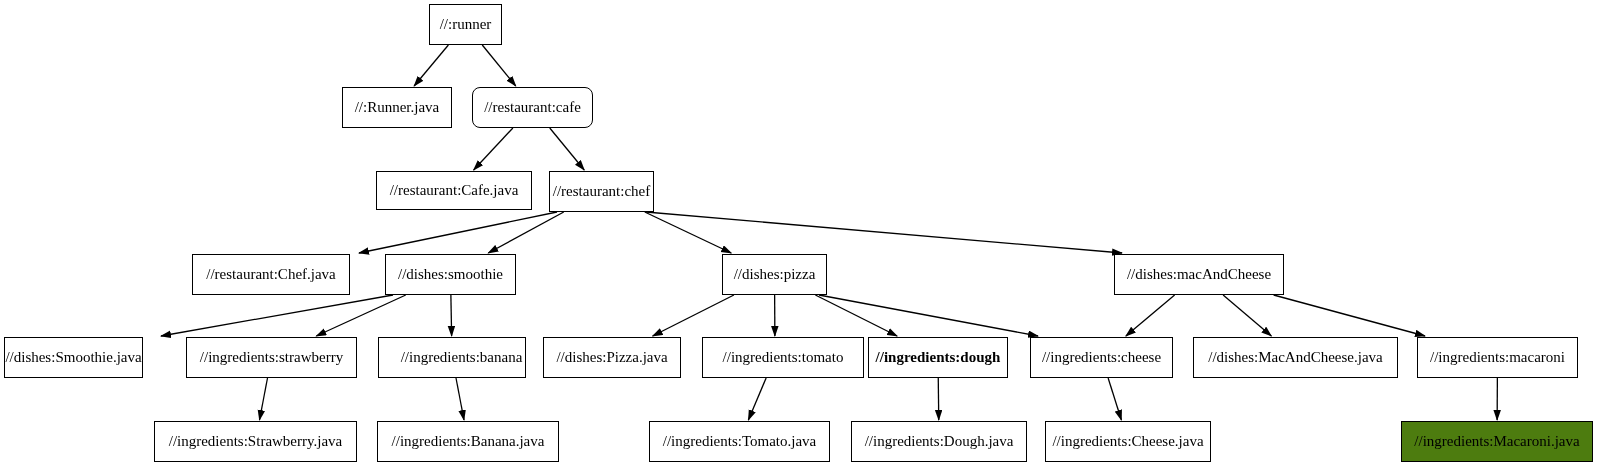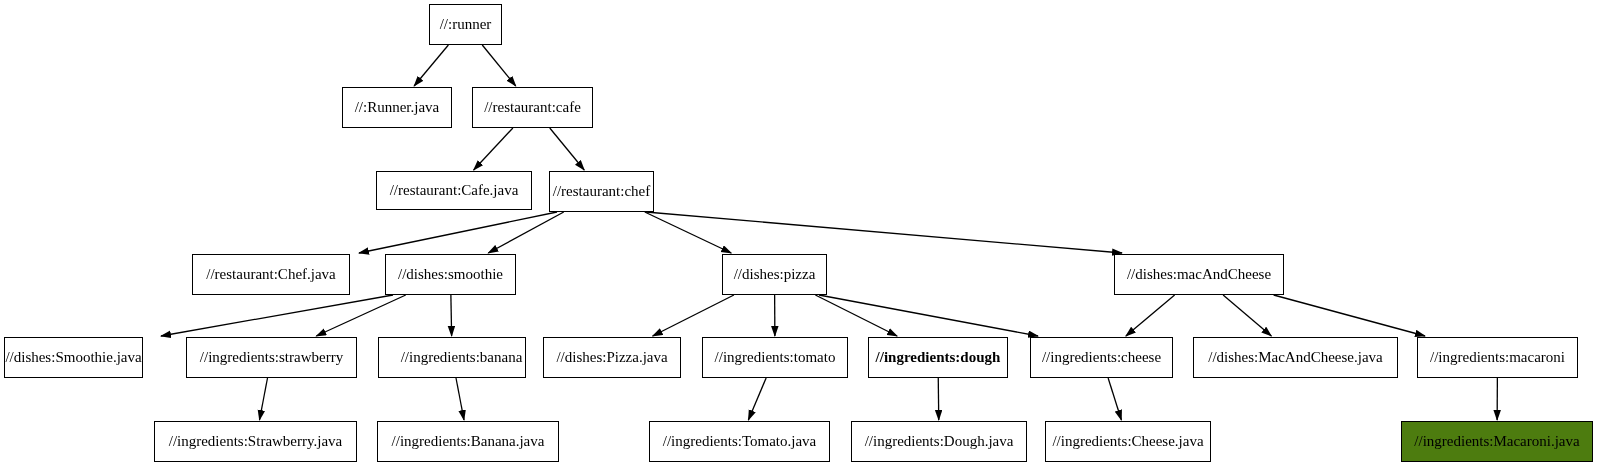--- a/index.html
+++ b/index.html
@@ -71,32 +71,32 @@
         <line x1="456" y1="378" x2="464" y2="420" stroke="#000000" stroke-width="1.3" marker-end="url(#arrowhead)"></line>
         <line x1="766.125" y1="378" x2="748.375" y2="420" stroke="#000000" stroke-width="1.3" marker-end="url(#arrowhead)"></line>
         <line x1="938.25" y1="378" x2="938.75" y2="420" stroke="#000000" stroke-width="1.3" marker-end="url(#arrowhead)"></line>
         <line x1="1108.125" y1="378" x2="1121.375" y2="420" stroke="#000000" stroke-width="1.3" marker-end="url(#arrowhead)"></line>
         <line x1="1497.375" y1="378" x2="1497.125" y2="420" stroke="#000000" stroke-width="1.3" marker-end="url(#arrowhead)"></line>
       </g>
   </svg>
   <div id="node-layer">
       <div class="node" style="left: 429px; top: 4px; width: 73px; height: 41px; border-color: rgb(0, 0, 0); background: rgb(255, 255, 255); color: rgb(0, 0, 0);">//:runner</div>
       <div class="node" style="left: 342px; top: 87px; width: 110px; height: 41px; border-color: rgb(0, 0, 0); background: rgb(255, 255, 255); color: rgb(0, 0, 0);">//:Runner.java</div>
-      <div class="node" style="left: 472px; top: 87px; width: 121px; height: 41px; border-color: rgb(0, 0, 0); background: rgb(255, 255, 255); color: rgb(0, 0, 0);">//restaurant:cafe</div>
+      <div class="node" style="left: 472px; top: 87px; width: 121px; height: 41px; border-color: rgb(0, 0, 0); background: rgb(255, 255, 255); color: rgb(0, 0, 0); border-radius: 8px;">//restaurant:cafe</div>
       <div class="node" style="left: 376px; top: 171px; width: 156px; height: 39px; border-color: rgb(0, 0, 0); background: rgb(255, 255, 255); color: rgb(0, 0, 0);">//restaurant:Cafe.java</div>
       <div class="node" style="left: 549px; top: 171px; width: 105px; height: 41px; border-color: rgb(0, 0, 0); background: rgb(255, 255, 255); color: rgb(0, 0, 0);">//restaurant:chef</div>
       <div class="node" style="left: 192px; top: 254px; width: 158px; height: 41px; border-color: rgb(0, 0, 0); background: rgb(255, 255, 255); color: rgb(0, 0, 0);">//restaurant:Chef.java</div>
       <div class="node" style="left: 385px; top: 254px; width: 131px; height: 41px; border-color: rgb(0, 0, 0); background: rgb(255, 255, 255); color: rgb(0, 0, 0);">//dishes:smoothie</div>
       <div class="node" style="left: 722px; top: 254px; width: 105px; height: 41px; border-color: rgb(0, 0, 0); background: rgb(255, 255, 255); color: rgb(0, 0, 0);">//dishes:pizza</div>
       <div class="node" style="left: 1114px; top: 254px; width: 170px; height: 41px; border-color: rgb(0, 0, 0); background: rgb(255, 255, 255); color: rgb(0, 0, 0);">//dishes:macAndCheese</div>
       <div class="node" style="left: 4px; top: 337px; width: 139px; height: 41px; border-color: rgb(0, 0, 0); background: rgb(255, 255, 255); color: rgb(0, 0, 0);">//dishes:Smoothie.java</div>
       <div class="node" style="left: 186px; top: 337px; width: 171px; height: 41px; border-color: rgb(0, 0, 0); background: rgb(255, 255, 255); color: rgb(0, 0, 0);">//ingredients:strawberry</div>
       <div class="node" style="left: 378px; top: 337px; width: 148px; height: 41px; border-color: rgb(0, 0, 0); background: rgb(255, 255, 255); color: rgb(0, 0, 0); padding-left: 19px;">//ingredients:banana</div>
       <div class="node" style="left: 543px; top: 337px; width: 138px; height: 41px; border-color: rgb(0, 0, 0); background: rgb(255, 255, 255); color: rgb(0, 0, 0); text-align: center;">//dishes:Pizza.java</div>
-      <div class="node" style="left: 702px; top: 337px; width: 146px; height: 41px; border-color: rgb(0, 0, 0); background: rgb(255, 255, 255); color: rgb(0, 0, 0);">//ingredients:tomato</div>
+      <div class="node" style="left: 702px; top: 337px; width: 162px; height: 41px; border-color: rgb(0, 0, 0); background: rgb(255, 255, 255); color: rgb(0, 0, 0);">//ingredients:tomato</div>
       <div class="node" style="left: 868px; top: 337px; width: 140px; height: 41px; border-color: rgb(0, 0, 0); background: rgb(255, 255, 255); color: rgb(0, 0, 0); font-weight: bold;">//ingredients:dough</div>
       <div class="node" style="left: 1030px; top: 337px; width: 143px; height: 41px; border-color: rgb(0, 0, 0); background: rgb(255, 255, 255); color: rgb(0, 0, 0);">//ingredients:cheese</div>
       <div class="node" style="left: 1193px; top: 337px; width: 205px; height: 41px; border-color: rgb(0, 0, 0); background: rgb(255, 255, 255); color: rgb(0, 0, 0);">//dishes:MacAndCheese.java</div>
       <div class="node" style="left: 1417px; top: 337px; width: 161px; height: 41px; border-color: rgb(0, 0, 0); background: rgb(255, 255, 255); color: rgb(0, 0, 0);">//ingredients:macaroni</div>
       <div class="node" style="left: 154px; top: 421px; width: 203px; height: 41px; border-color: rgb(0, 0, 0); background: rgb(255, 255, 255); color: rgb(0, 0, 0);">//ingredients:Strawberry.java</div>
       <div class="node" style="left: 377px; top: 421px; width: 182px; height: 41px; border-color: rgb(0, 0, 0); background: rgb(255, 255, 255); color: rgb(0, 0, 0);">//ingredients:Banana.java</div>
       <div class="node" style="left: 649px; top: 421px; width: 181px; height: 41px; border-color: rgb(0, 0, 0); background: rgb(255, 255, 255); color: rgb(0, 0, 0);">//ingredients:Tomato.java</div>
       <div class="node" style="left: 851px; top: 421px; width: 176px; height: 41px; border-color: rgb(0, 0, 0); background: rgb(255, 255, 255); color: rgb(0, 0, 0);">//ingredients:Dough.java</div>
       <div class="node" style="left: 1045px; top: 421px; width: 166px; height: 41px; border-color: rgb(0, 0, 0); background: rgb(255, 255, 255); color: rgb(0, 0, 0);">//ingredients:Cheese.java</div>
       <div class="node" style="left: 1401px; top: 421px; width: 192px; height: 41px; border-color: rgb(0, 0, 0); background: #4d7c0f; color: rgb(0, 0, 0);">//ingredients:Macaroni.java</div>

